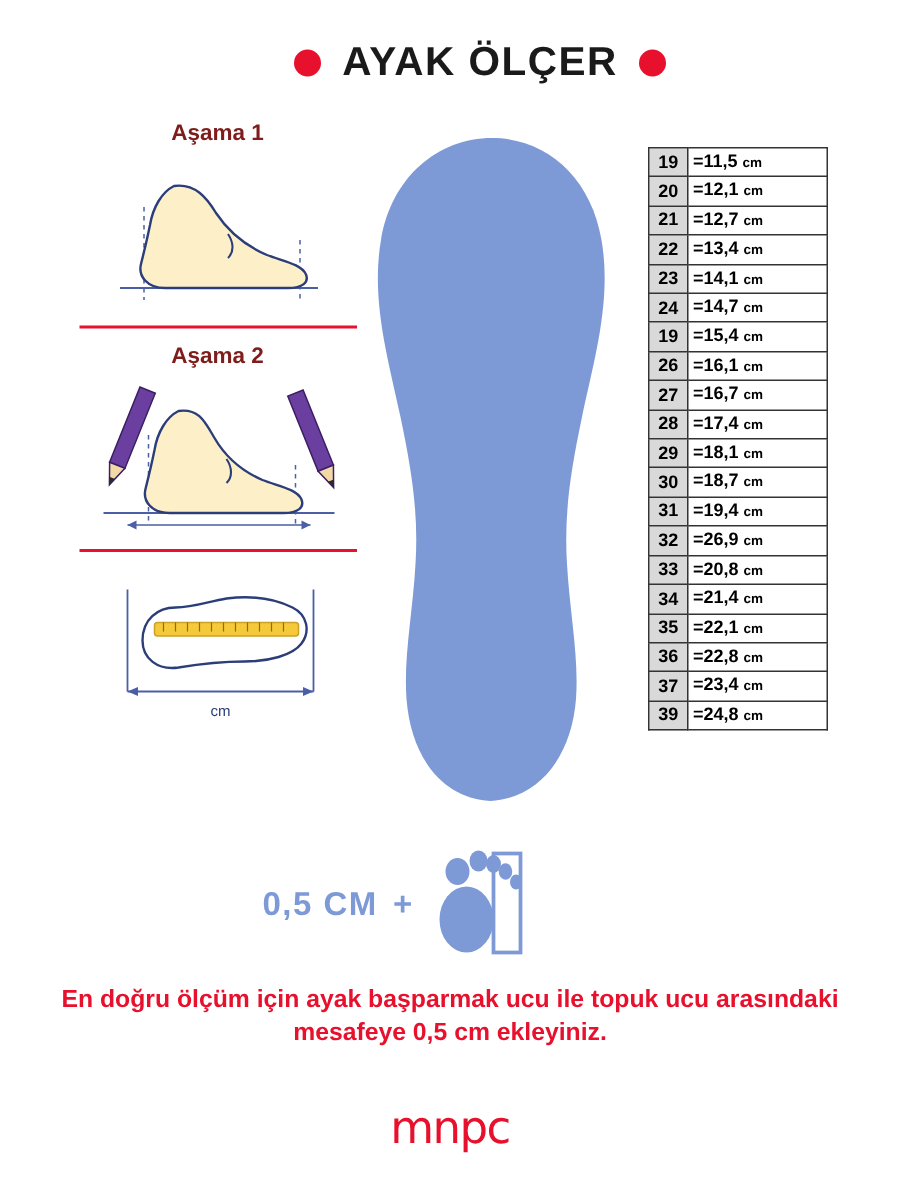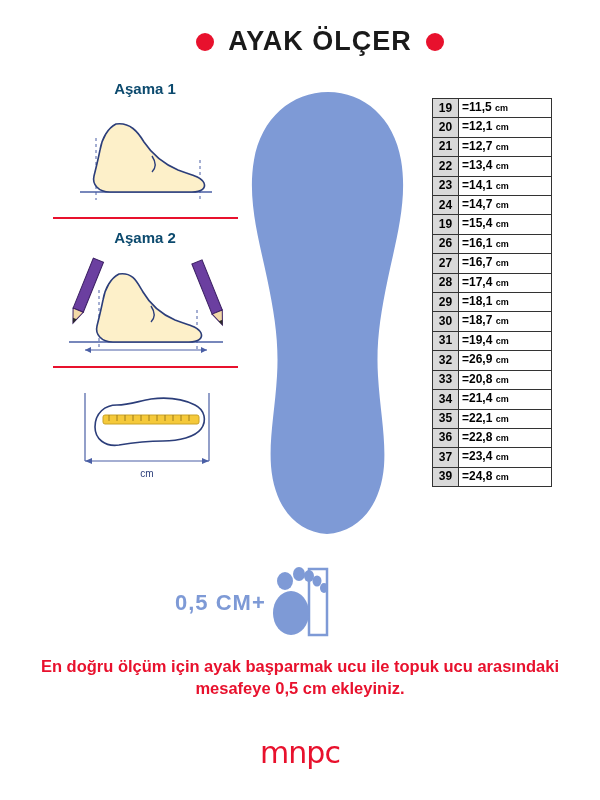--- a/index.html
+++ b/index.html
@@ -51,21 +51,21 @@
     position: absolute;
     left: 40px;
     top: 80px;
     width: 210px;
   }
   .step {
     position: relative;
     text-align: center;
   }
   .step-label {
-    color: #0c4a6e;
+    color: #7f1d1d;
     font-size: 15px;
     font-weight: bold;
     margin-bottom: 4px;
   }
   .step-art {
     display: flex;
     align-items: center;
     justify-content: center;
     height: 110px;
   }
@@ -122,21 +122,21 @@
 
   
   .halfcm {
     position: absolute;
     left: 175px;
     top: 558px;
     width: 260px;
     height: 90px;
     display: flex;
     align-items: center;
-    gap: 0;
+    gap: 10px;
   }
   .halfcm-text {
     font-size: 22px;
     font-weight: bold;
     color: #7e9ad6;
     letter-spacing: 1px;
   }
   .halfcm-plus {
     font-size: 22px;
     font-weight: bold;

